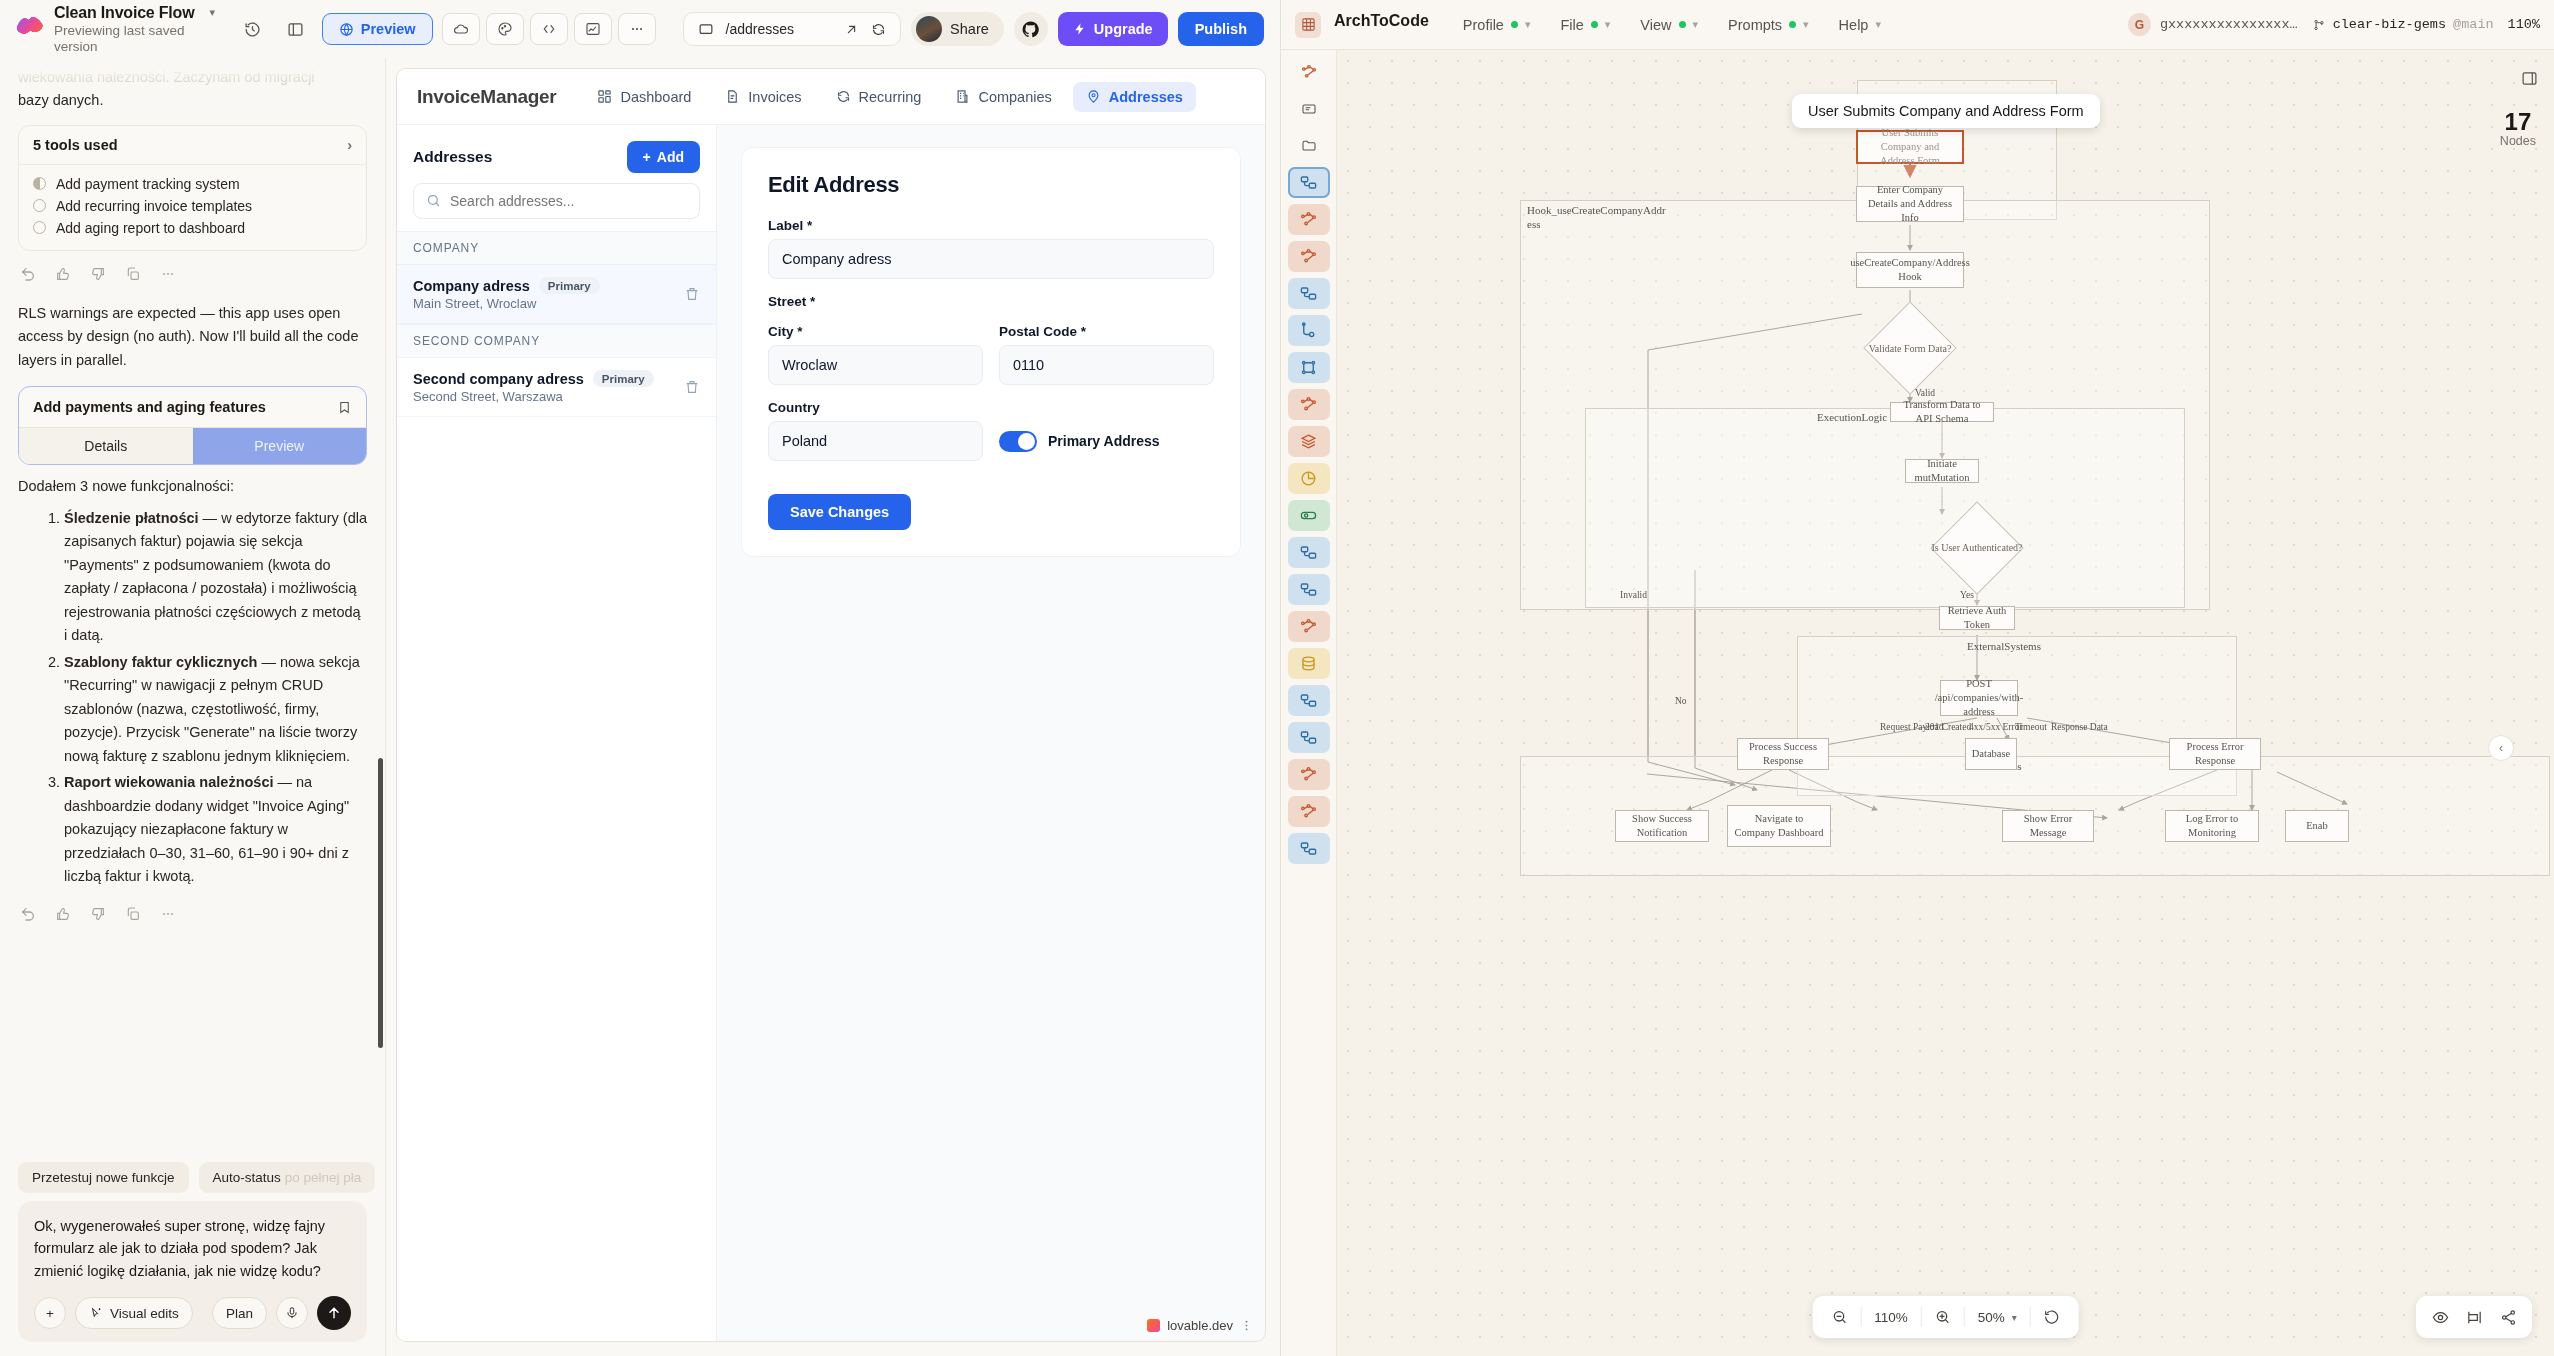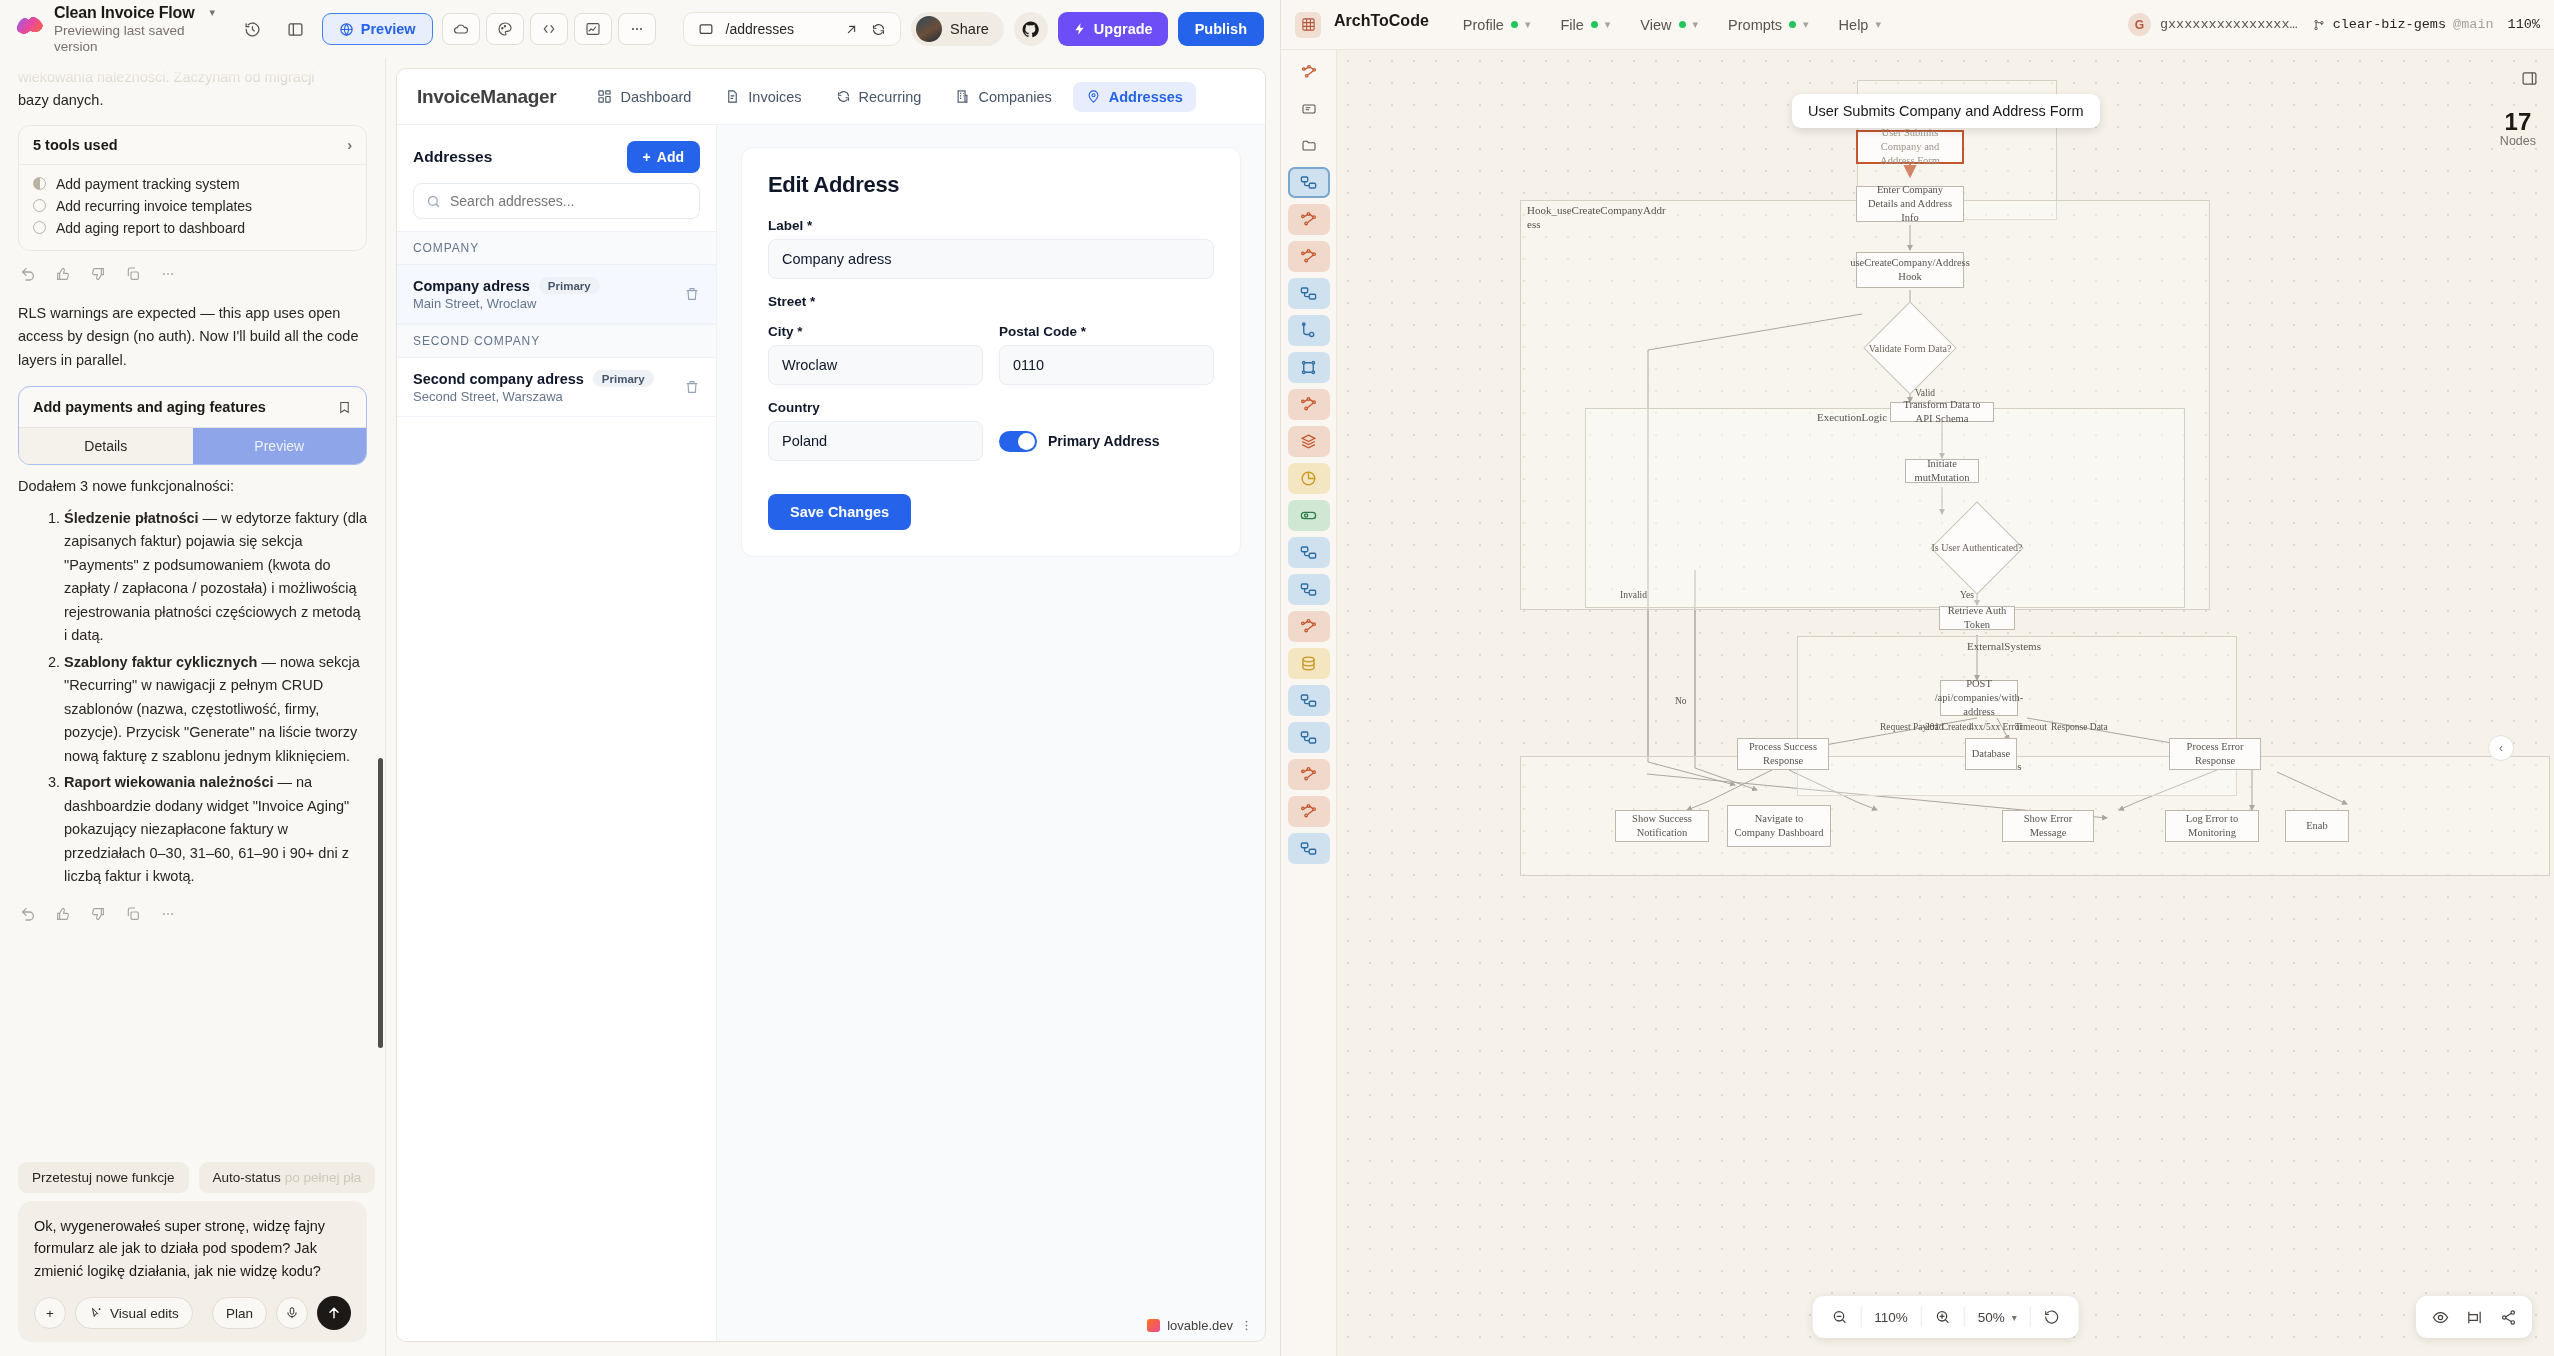--- a/index.html
+++ b/index.html
@@ -191,21 +191,21 @@
     display:flex; flex-direction:column;
   }
   .addr-head { display:flex; align-items:center; justify-content:space-between; padding: 16px 16px 10px 16px; }
   .addr-head h3 { font-size:15.5px; color:#0f172a; font-weight:600; }
   .add-btn {
     background:#2563eb; color:#fff; border-radius:8px; padding: 8px 16px;
     font-size:14px; font-weight:600; display:flex; align-items:center; gap:6px;
   }
   .search-wrap { padding: 0 16px 12px 16px; }
   .search-box {
-    display:flex; align-items:center; gap:9px;
+    display:flex; align-items:flex-start; gap:9px;
     border:1px solid #e5e9f0; border-radius:9px; padding: 9px 12px; background:#fff;
   }
   .search-box input {
     border:none; outline:none; font-size:14px; color:#94a3b8; flex:1;
     font-family:"Liberation Sans", sans-serif; background:transparent;
   }
   .grp-hdr {
     padding: 9px 16px; background:#f8fafc; border-top:1px solid #eef1f5; border-bottom:1px solid #eef1f5;
     font-size:12px; letter-spacing:.9px; color:#64748b; font-weight:500;
   }

